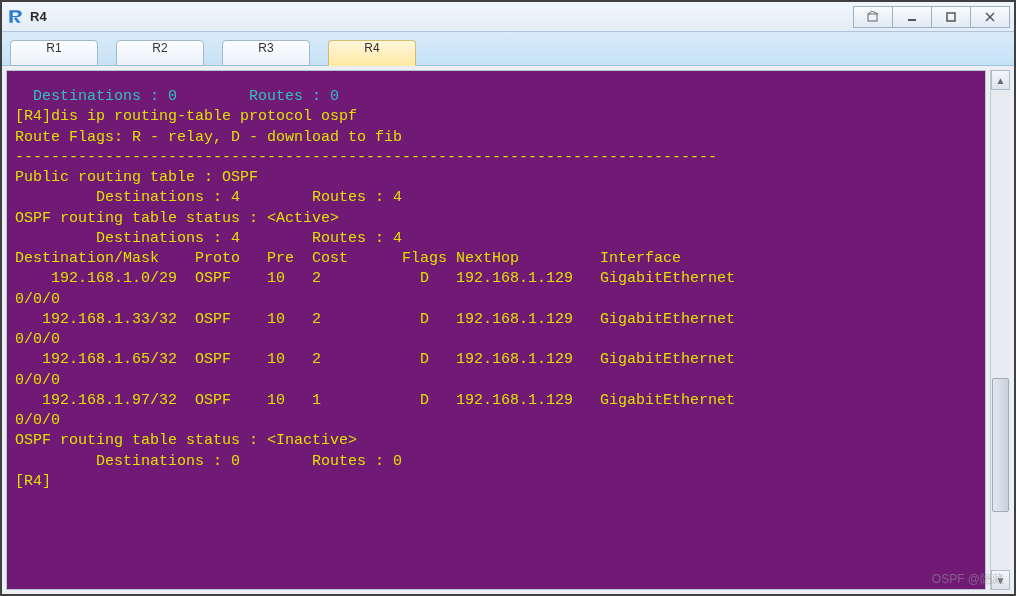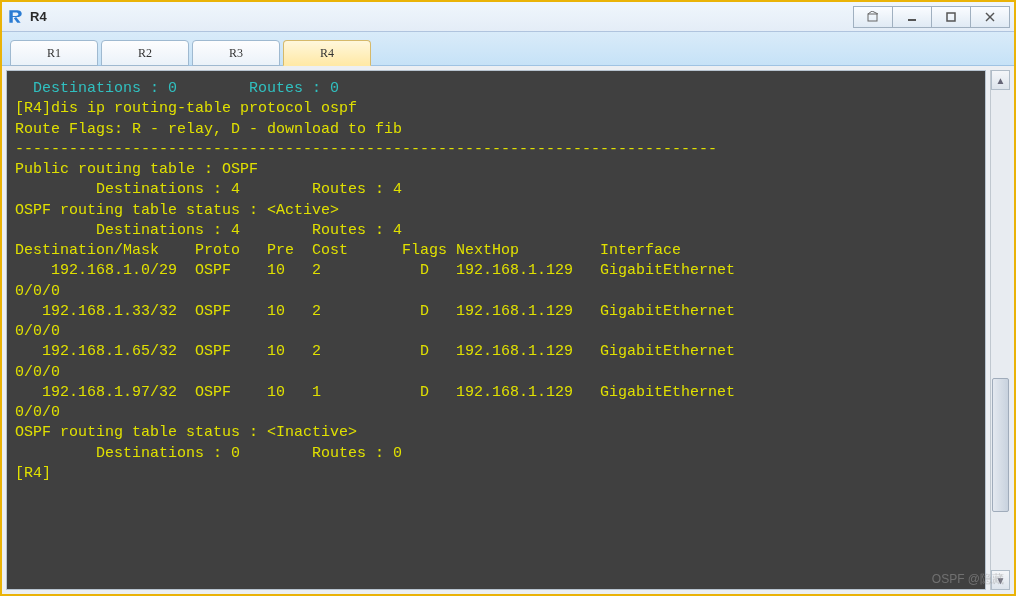--- a/index.html
+++ b/index.html
@@ -8,21 +8,21 @@
       padding: 0;
       font-family: Tahoma, Arial, sans-serif;
       background: #fff;
       width: 1016px;
       height: 596px;
       overflow: hidden;
     }
     .window {
       width: 1016px;
       height: 596px;
-      border: 2px solid #eab308;
+      border: 2px solid #404040;
       background: #fff;
       display: flex;
       flex-direction: column;
     }
     .titlebar {
       height: 30px;
       background: linear-gradient(to bottom, #f0f6fc 0%, #e4edf7 100%);
       border-bottom: 1px solid #b0c4de;
       display: flex;
       align-items: center;
@@ -69,49 +69,47 @@
       gap: 0;
     }
     .tab {
       min-width: 88px;
       height: 26px;
       background: linear-gradient(to bottom, #fdfdfe, #ebf2f9);
       border: 1px solid #9fb9d0;
       border-bottom: 1px solid #9fb9d0;
       border-radius: 4px 4px 0 0;
       display: flex;
-      align-items: center;
       justify-content: center;
       font-size: 12px;
       color: #333;
-      margin-right: 3px;
+      margin-right: 18px;
       position: relative;
       top: 1px;
-      font-family: Liberation Serif, serif;
     }
     .tab.active {
       background: linear-gradient(to bottom, #fff7dc, #ffe9a6);
       border-color: #d6b96a;
       border-bottom: 1px solid #ffe9a6;
       z-index: 2;
     }
     .terminal-area {
       flex: 1;
       display: flex;
       background: #eceff3;
       overflow: hidden;
     }
     .terminal {
       flex: 1;
-      background: #404040;
+      background: #701a75;
       color: #e0e000;
       font-family: "Courier New", monospace;
       font-size: 15px;
       line-height: 1.35;
-      padding: 8px 8px;
+      padding: 16px 8px;
       white-space: pre;
       overflow: hidden;
       margin: 4px;
       border: 1px solid #b8c4d0;
     }
     .terminal .yellow { color: #e0e000; }
     .terminal .cyan { color: #30c0c0; }
     .scrollbar {
       width: 20px;
       background: #e8ecf1;

